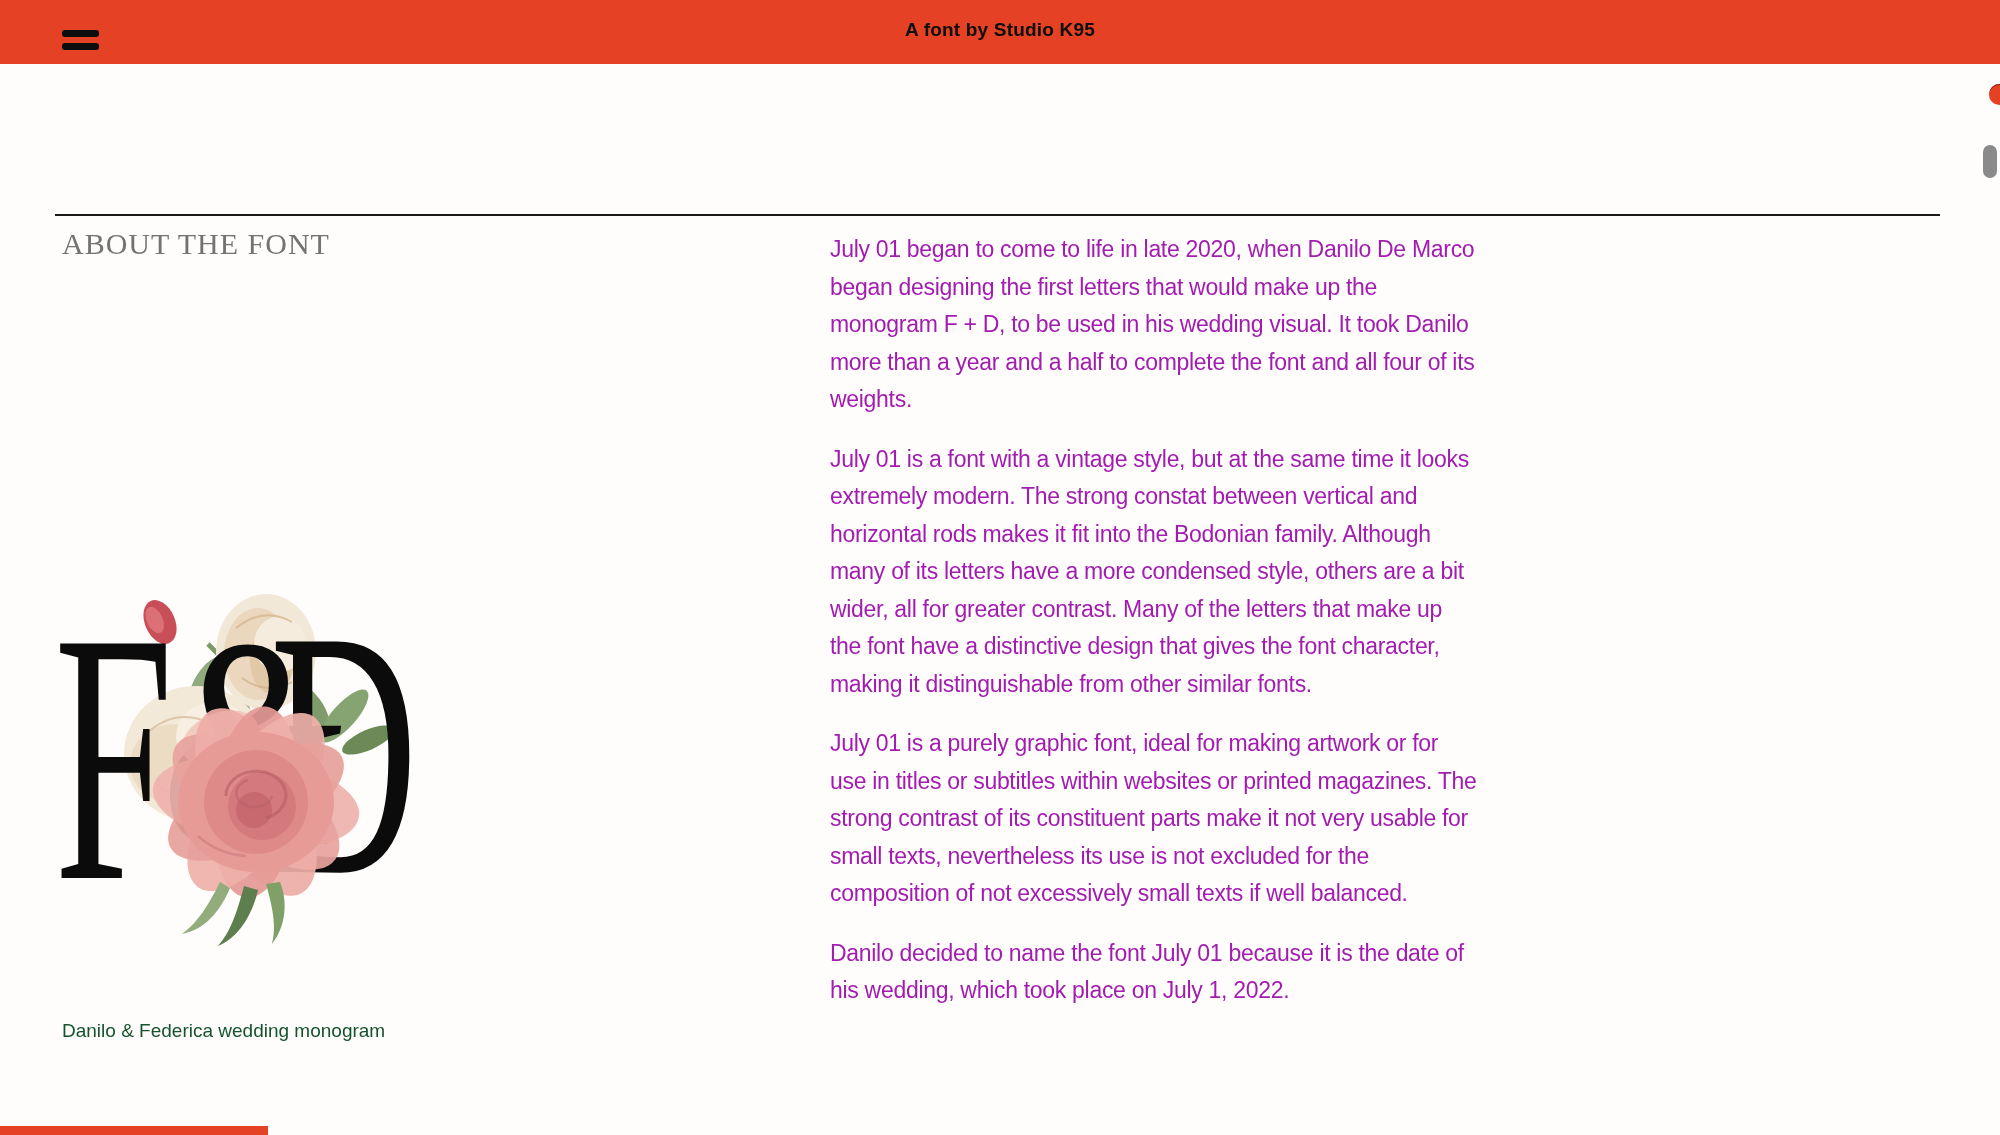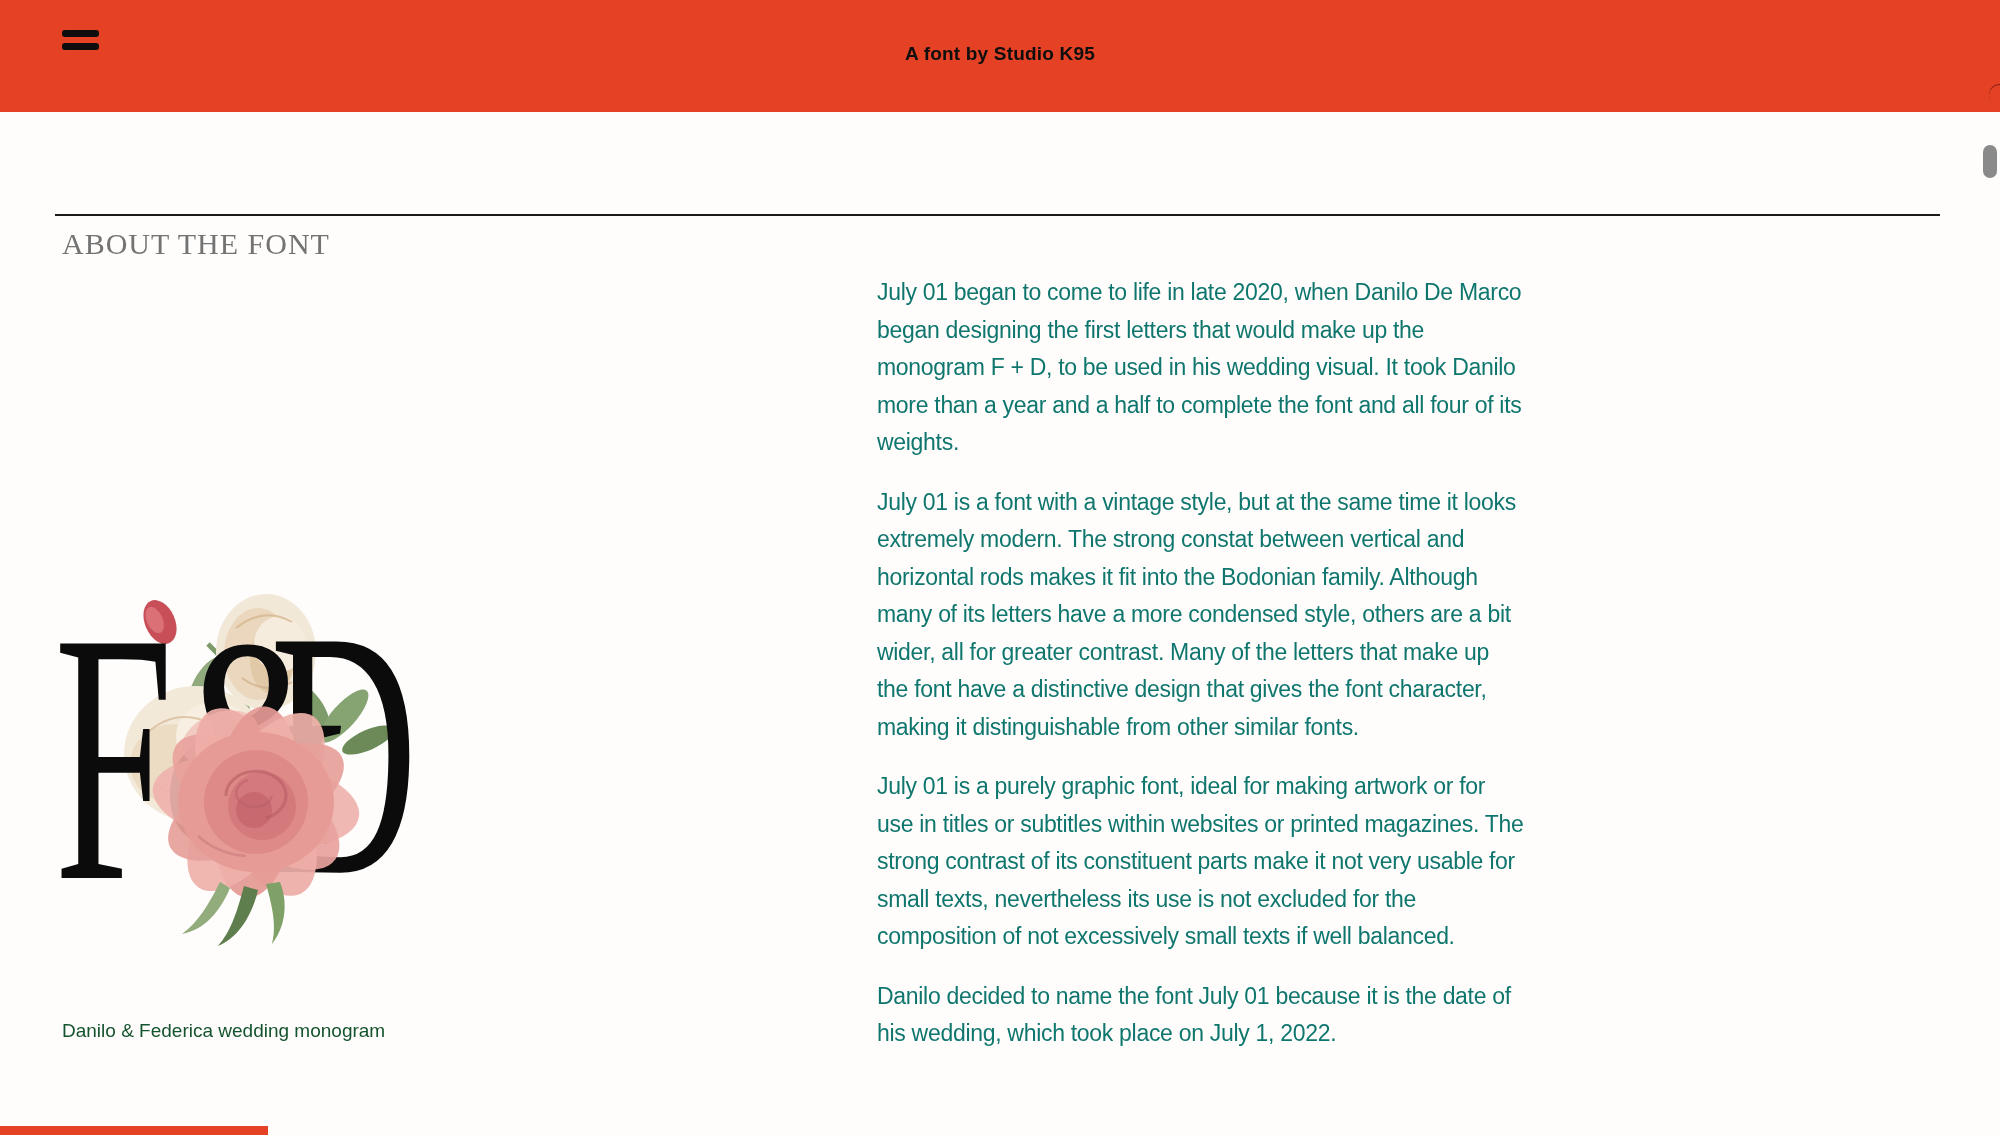--- a/index.html
+++ b/index.html
@@ -6,21 +6,21 @@
   html,body { width:2000px; height:1135px; overflow:hidden; }
   body {
     position:relative;
     background:#fefdfc;
     font-family:"Liberation Sans", sans-serif;
     color:#141414;
   }
 
   
   .header {
-    position:absolute; top:0; left:0; width:2000px; height:112px;
+    position:absolute; top:0; left:0; width:2000px; height:64px;
     background:#E44125;
   }
   .menu-btn {
     position:absolute; left:62px; top:29px; width:37px; height:22px;
     background:transparent; border:none; cursor:pointer; padding:0;
   }
   .menu-btn .bar {
     position:absolute; left:0; width:37px; height:6.5px; border-radius:3px;
     background:#0d0d0d;
   }
@@ -46,22 +46,22 @@
   }
   .section-heading {
     position:absolute; left:62px; top:227px;
     font-family:"Liberation Serif", serif;
     font-size:30px; font-weight:400; letter-spacing:1px; color:#737373;
     white-space:nowrap;
   }
 
   
   .about-copy {
-    position:absolute; left:877px; top:231px; width:648px;
-    font-size:23px; line-height:37.5px; letter-spacing:-0.3px; color:#0f766e;margin-top:43px;
+    position:absolute; left:830px; top:231px; width:648px;
+    font-size:23px; line-height:37.5px; letter-spacing:-0.3px; color:#a21caf;
   }
   .about-copy p { margin-bottom:22px; }
 
   
   .figure { position:absolute; left:48px; top:586px; width:372px; height:362px; }
   .figure svg { display:block; width:372px; height:362px; }
   .fig-caption {
     position:absolute; left:62px; top:1020px;
     font-size:19px; letter-spacing:0; color:#14532d; white-space:nowrap;
   }

